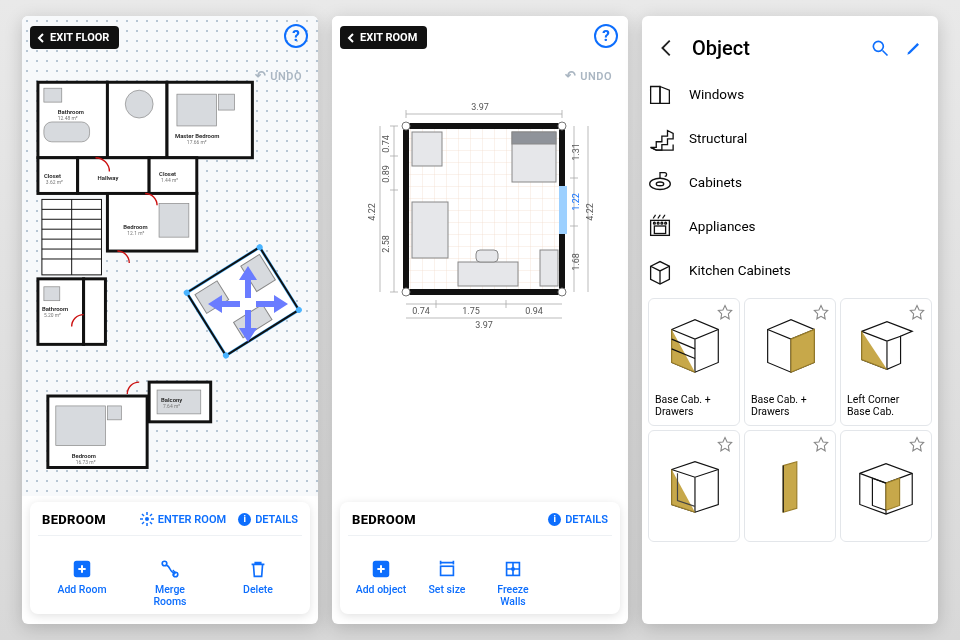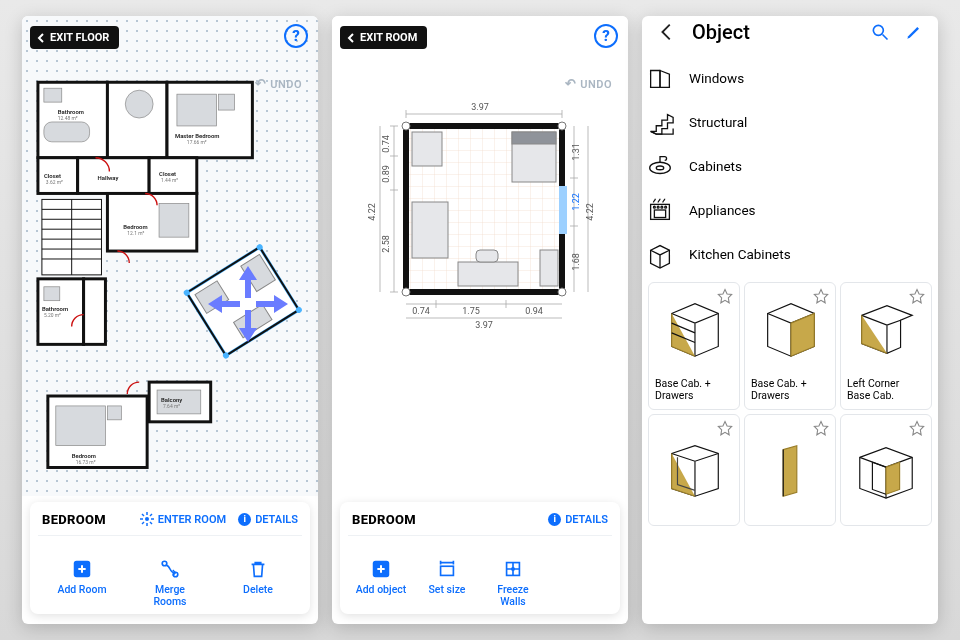--- a/index.html
+++ b/index.html
@@ -27,21 +27,21 @@
     padding: 5px 10px 5px 6px; border-radius: 4px; display: flex; align-items: center;
   }
   .pill svg { margin-right: 4px; }
   .help {
     position: absolute; top: 8px; right: 10px;
     width: 24px; height: 24px; border: 2.3px solid #0d6efd; border-radius: 50%;
     color: #0d6efd; font-weight: 800; font-size: 15px;
     display: flex; align-items: center; justify-content: center;
   }
   .undo {
-    position: absolute; top: 60px; right: 16px;
+    position: absolute; top: 52px; right: 16px;
     color: #aab6c2; font-size: 11px; font-weight: 600; letter-spacing: .5px;
   }
   .undo::before { content: "↶ "; font-size: 13px; }
   .floorplan { position:absolute; top:26px; left:6px; right:12px; bottom:6px; }
   .floorplan svg { width:100%; height:100%; }
   .room-lbl { font-size:6px; fill:#222; font-weight:600; }
   .room-sub { font-size:5px; fill:#777; }
   .door { stroke:#c11; stroke-width:1.4; }
   .drag { position:absolute; left:156px; top:228px; width:140px; height:120px; }
 
@@ -60,21 +60,21 @@
 
   
   .s2-canvas {
     flex:1; position:relative; background:#fff;
   }
   .roomplan { position:absolute; top:74px; left:30px; right:30px; height:300px; }
   .dim-text { font-size:9px; fill:#555; }
   .dim-blue { fill:#0d6efd; }
 
   
-  .s3-top { display:flex; align-items:center; padding:4px 14px 8px; gap:14px; }
+  .s3-top { display:flex; align-items:center; padding:20px 14px 8px; gap:14px; }
   .s3-title { font-size:20px; font-weight:500; flex:1; }
   .s3-icn { color:#0d6efd; }
   .catlist { padding: 4px 0 6px; }
   .catitem { display:flex; align-items:center; gap:14px; padding:7px 3px; font-size:13.5px; }
   .catitem svg { width:30px; height:30px; flex-shrink:0; }
 
   .grid { display:grid; grid-template-columns:repeat(3,1fr); gap:4px; padding:0 6px 0; }
   .cell { border:1px solid #e3e6ea; border-radius:6px; position:relative; height:128px; display:flex; flex-direction:column; }
   .cell-body { flex:1; display:flex; align-items:center; justify-content:center; }
   .cell-body svg { width:68px; height:68px; }

